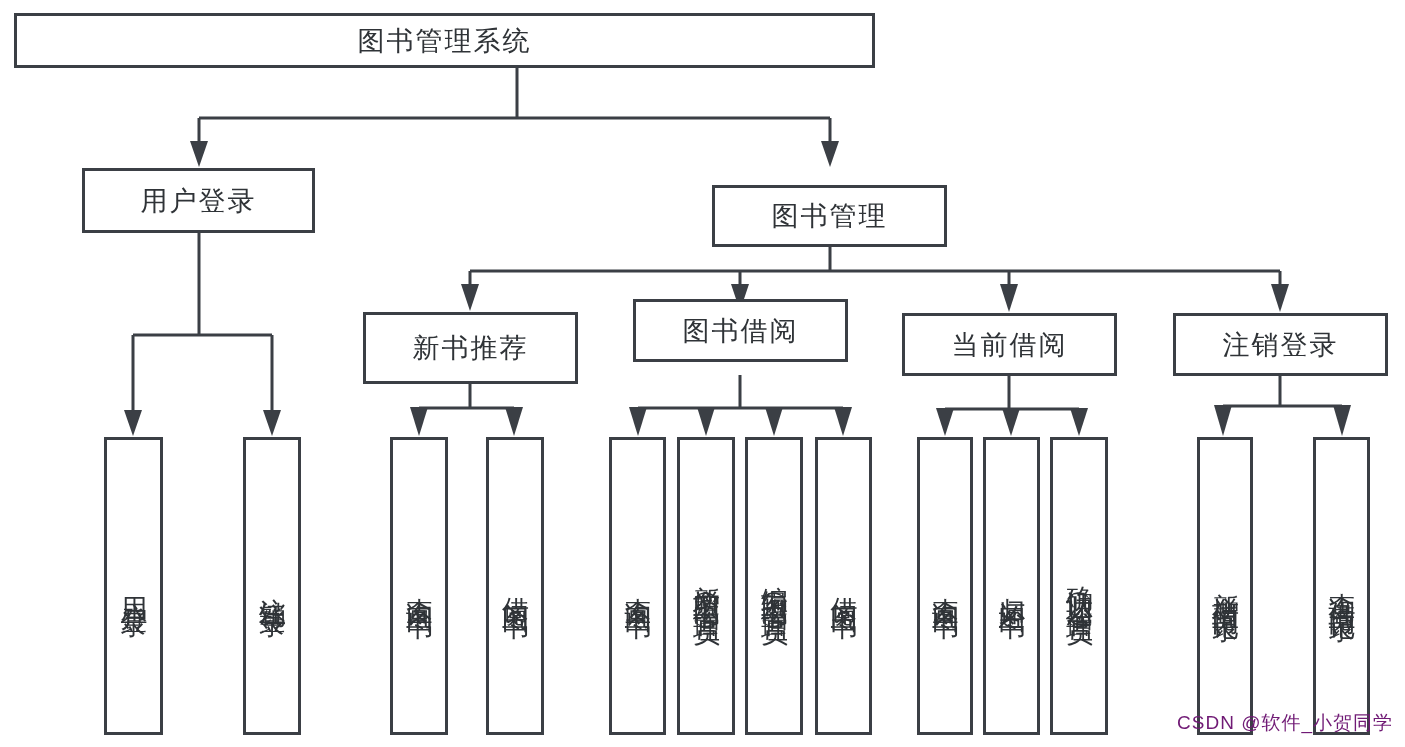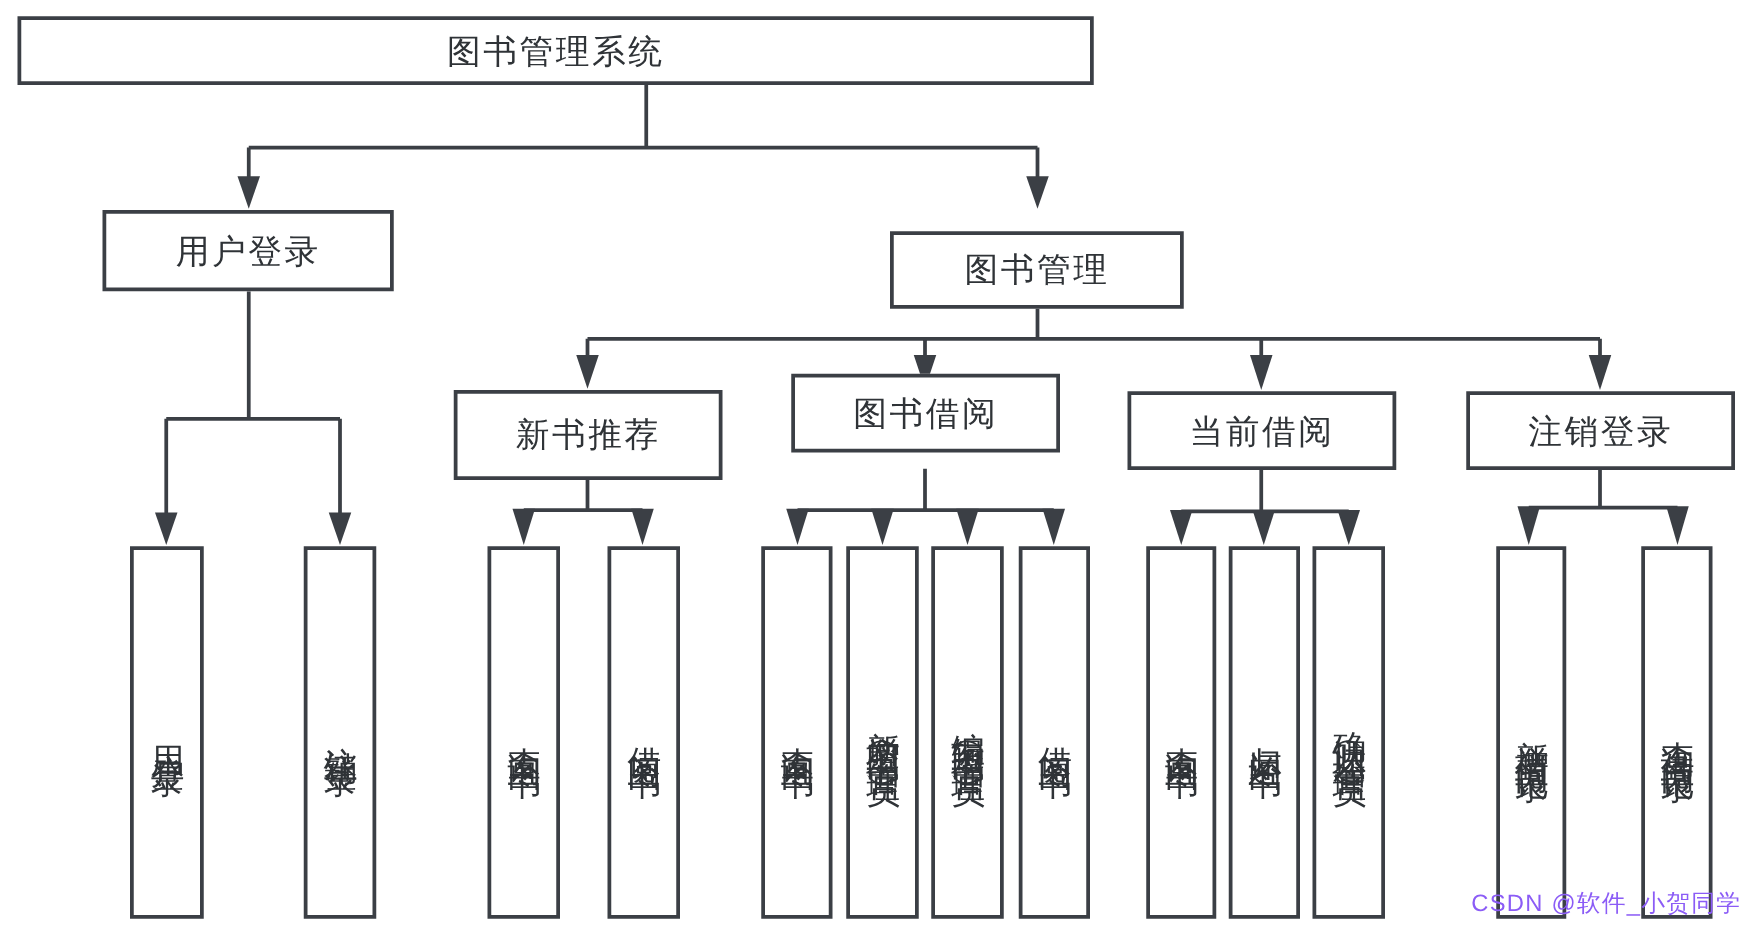--- a/index.html
+++ b/index.html
@@ -13,21 +13,21 @@
     border:3px solid #3b3f45;box-sizing:border-box;
     display:flex;align-items:center;justify-content:center;
   }
   .hbox span{font-size:27px;letter-spacing:2px;white-space:nowrap;}
   .vbox span{
     writing-mode:vertical-rl;text-orientation:mixed;
     font-size:27px;letter-spacing:5px;line-height:1;
   }
   .watermark{
     position:absolute;z-index:3;right:12px;top:710px;
-    font-size:19px;color:#8b5cf6;letter-spacing:1px;white-space:nowrap;
+    font-size:19px;color:#701a75;letter-spacing:1px;white-space:nowrap;
   }
 </style>
 </head>
 <body>
 
 <div class="stage">
 
   <svg class="wires" width="1405" height="747" viewBox="0 0 1405 747">
     <path d="M517 67V118 M199 118H830 M199 118V142 M830 118V142
              M199 233V335 M133 335H272 M133 335V411 M272 335V411

